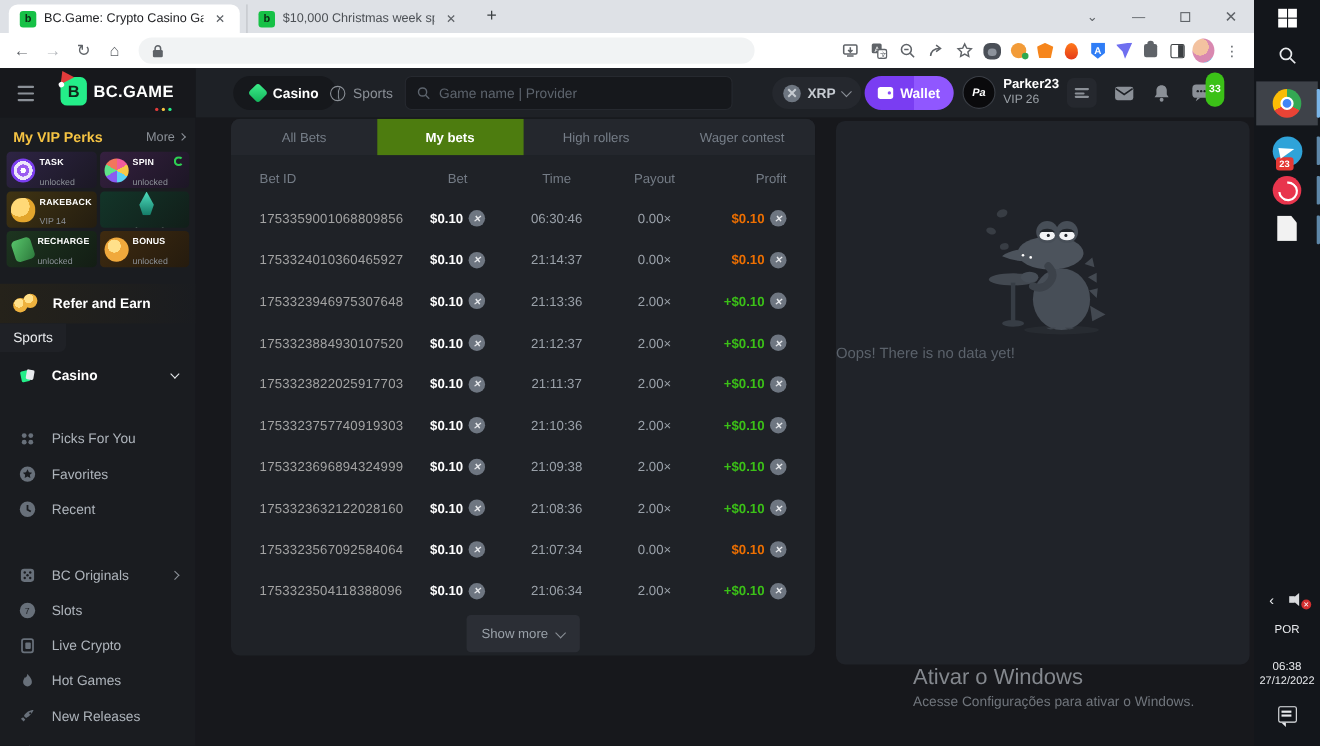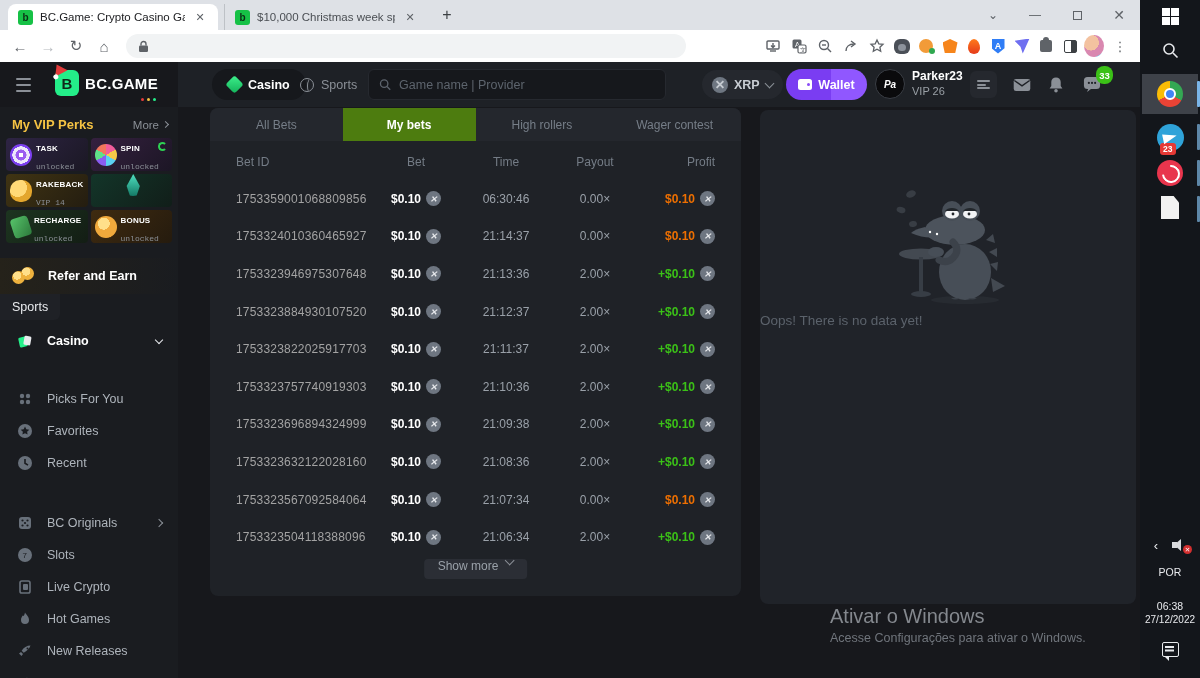--- a/index.html
+++ b/index.html
@@ -57,32 +57,32 @@
   .wallet-btn { position:absolute; left:786px; top:7px; width:81px; height:31px; border-radius:16px; background:linear-gradient(90deg,#7a3df2 0 55%,#9057ff 55%); display:flex; align-items:center; justify-content:center; gap:6px; color:#fff; font-size:12.5px; font-weight:bold; }
   .wallet-ic { width:14px; height:11px; background:#fff; border-radius:2.5px; position:relative; }
   .wallet-ic::after { content:""; position:absolute; right:2px; top:3.5px; width:3px; height:3px; background:#8a4bf7; border-radius:50%; }
   .user-avatar { position:absolute; left:875px; top:7px; width:30px; height:30px; border-radius:50%; background:#0a0a0c; border:1.5px solid #3a3e45; color:#fff; font-weight:800; font-style:italic; font-size:10px; display:flex; align-items:center; justify-content:center; }
   .user-meta { position:absolute; left:912px; top:7px; }
   .user-name { color:#fff; font-size:12px; font-weight:bold; }
   .user-vip { color:#9aa0a6; font-size:11px; margin-top:2px; }
   .sq-btn { position:absolute; top:9px; width:27px; height:27px; border-radius:6px; display:flex; align-items:center; justify-content:center; }
   .betslip-lines i { display:block; width:13px; height:2px; background:#8b9097; border-radius:1px; margin:1.5px 0;}
   .betslip-lines i:nth-child(2){width:9px;} .betslip-lines i:nth-child(3){width:13px;}
-  .badge { position:absolute; top:-5px; right:-8px; min-width:17px; height:18px; border-radius:8px; background:#3bc117; color:#fff; font-size:9.5px; font-weight:bold; display:flex; align-items:center; justify-content:center; padding:0 3px; }
+  .badge { position:absolute; top:-5px; right:-8px; min-width:17px; height:31px; border-radius:8px; background:#3bc117; color:#fff; font-size:9.5px; font-weight:bold; display:flex; align-items:center; justify-content:center; padding:0 3px; }
 
   
   .sidebar { position:absolute; left:0; top:45px; width:178px; height:571px; background:#1a1c20; overflow:hidden; }
   .perks { position:absolute; left:6px; top:10px; width:166px; }
   .perks-head { display:flex; align-items:center; justify-content:space-between; padding:0 4px 6px 6px; }
   .perks-title { color:#f5c343; font-size:13px; font-weight:800; }
   .perks-more { color:#8b9097; font-size:11.5px; display:flex; align-items:center; gap:4px;}
   .perk-grid { display:grid; grid-template-columns:1fr 1fr; gap:3px; }
   .perk { height:33px; border-radius:4px; display:flex; align-items:center; gap:4px; padding-left:4px; position:relative; overflow:hidden;}
   .perk-label { font-size:8px; font-weight:800; color:#fff; letter-spacing:.2px;}
-  .perk-sub { font-size:8px; color:#8b9097; margin-top:18px;font-family:Liberation Mono, monospace;}
+  .perk-sub { font-size:8px; color:#8b9097; margin-top:18px;}
   .pk-ic { width:22px; height:22px; border-radius:50%; flex:0 0 auto; }
   .pk-task { background:radial-gradient(circle,#fff 0 15%,#9b5cf0 16% 35%,#ece7fa 36% 55%,#7c3ff0 56%); }
   .pk-spin { background:conic-gradient(#f25c9b 0 60deg,#f7c948 0 120deg,#5cd1f2 0 180deg,#8a5cf2 0 240deg,#60e08a 0 300deg,#f2765c 0); border-radius:50%; }
   .pk-pig { background:radial-gradient(circle at 35% 35%,#ffd977 0 45%,#e3a62d 46%); border-radius:45%; }
   .pk-rocket { background:linear-gradient(180deg,#4fe0c0,#147a66); clip-path:polygon(50% 0,80% 55%,65% 100%,35% 100%,20% 55%); }
   .pk-tags { background:linear-gradient(135deg,#57c46a,#2d7a3c); transform:rotate(-18deg); border-radius:4px; width:18px; height:20px; margin-left:2px;}
   .pk-coin { background:radial-gradient(circle at 40% 35%,#ffe08a 0 30%,#f0a93c 31% 75%,#b06c1a 76%); border-radius:50%; }
   .spin-loader { position:absolute; right:5px; top:4px; width:9px; height:9px; border:2px solid #2ed053; border-right-color:transparent; border-radius:50%; }
   .g-task { background:linear-gradient(135deg,#2e2444,#1b1824); }
   .g-spin { background:linear-gradient(135deg,#35203f,#1c1625); }
@@ -116,21 +116,21 @@
   .rows { position:absolute; left:0; top:72px; width:100%; }
   .trow { display:grid; grid-template-columns:140px 80px 100px 78px 1fr; padding:0 26px; height:37.6px; align-items:center; font-size:12px; }
   .c-id { color:#a3a3a3; letter-spacing:.2px; }
   .c-bet { display:flex; align-items:center; justify-content:center; gap:5px; color:#fff; font-weight:bold; }
   .c-time { text-align:center; color:#9aa1a9; }
   .c-payout { text-align:center; color:#9aa1a9; }
   .c-profit { display:flex; align-items:center; justify-content:flex-end; gap:5px; font-weight:bold; }
   .c-profit.win b { color:#3bc117; } .c-profit.loss b { color:#ed6f01; }
   .xrp { width:15px; height:15px; border-radius:50%; background:#6e7681; color:#e8eaed; font-size:8.5px; display:inline-flex; align-items:center; justify-content:center; flex:0 0 auto; }
   .xrp::before { content:"✕"; font-weight:bold; }
-  .show-more { position:absolute; left:50%; transform:translateX(-50%); top:451px; height:20px; background:#2b2e35; border-radius:4px; color:#9aa1a9; font-size:12px; display:flex; align-items:flex-start; gap:8px; padding:0 14px; }
+  .show-more { position:absolute; left:50%; transform:translateX(-50%); top:451px; height:34px; background:#2b2e35; border-radius:4px; color:#9aa1a9; font-size:12px; display:flex; align-items:center; gap:8px; padding:0 14px; }
   .empty-panel { position:absolute; left:582px; top:3px; width:376px; height:494px; background:#202329; border-radius:8px; }
   .empty-inner { position:absolute; left:0; top:70px; width:100%; text-align:left; }
   .empty-text { color:#5b626b; font-size:13.5px; margin-top:8px; }
   .watermark { position:absolute; left:652px; top:498px; color:#7c8187; }
   .wm1 { font-size:20px; font-weight:300; color:#84888e; }
   .wm2 { font-size:12.5px; color:#70757c; margin-top:3px; }
 
   
   .taskbar { position:absolute; left:1140px; top:0; width:60px; height:678px; background:#13161b; }
   .tb-ic { position:absolute; left:0; width:60px; display:flex; align-items:center; justify-content:center; }

